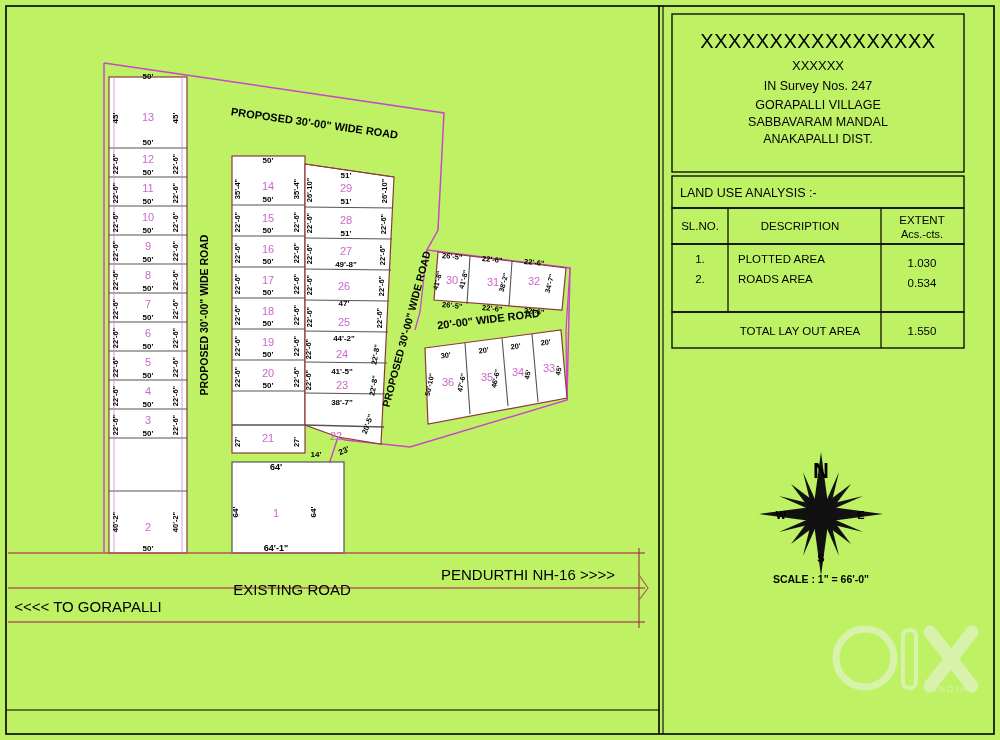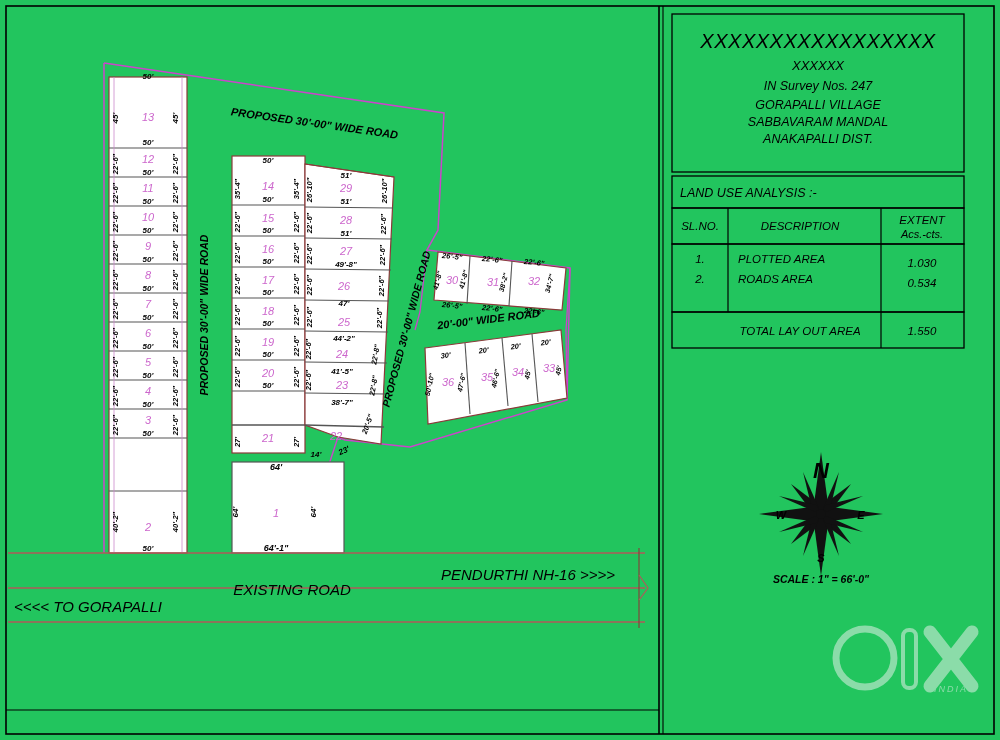--- a/index.html
+++ b/index.html
@@ -1,18 +1,18 @@
 <!DOCTYPE html>
 <html><head>
 <meta charset="utf-8">
 <style>
   html,body{margin:0;padding:0;background:#ffffff;}
   body{width:1000px;height:740px;overflow:hidden;
        font-family:"Liberation Sans", sans-serif;color:#111;}
-  #stage{position:relative;width:1000px;height:740px;background:#22c55e;font-style:italic;}
+  #stage{position:relative;width:1000px;height:740px;background:#bef264;}
   svg{position:absolute;top:0;left:0;}
   .txt{font-family:"Liberation Sans", sans-serif;}
 </style>
 </head>
 <body>
 
 <div id="stage">
 
 <svg width="1000" height="740" viewBox="0 0 1000 740">
 

